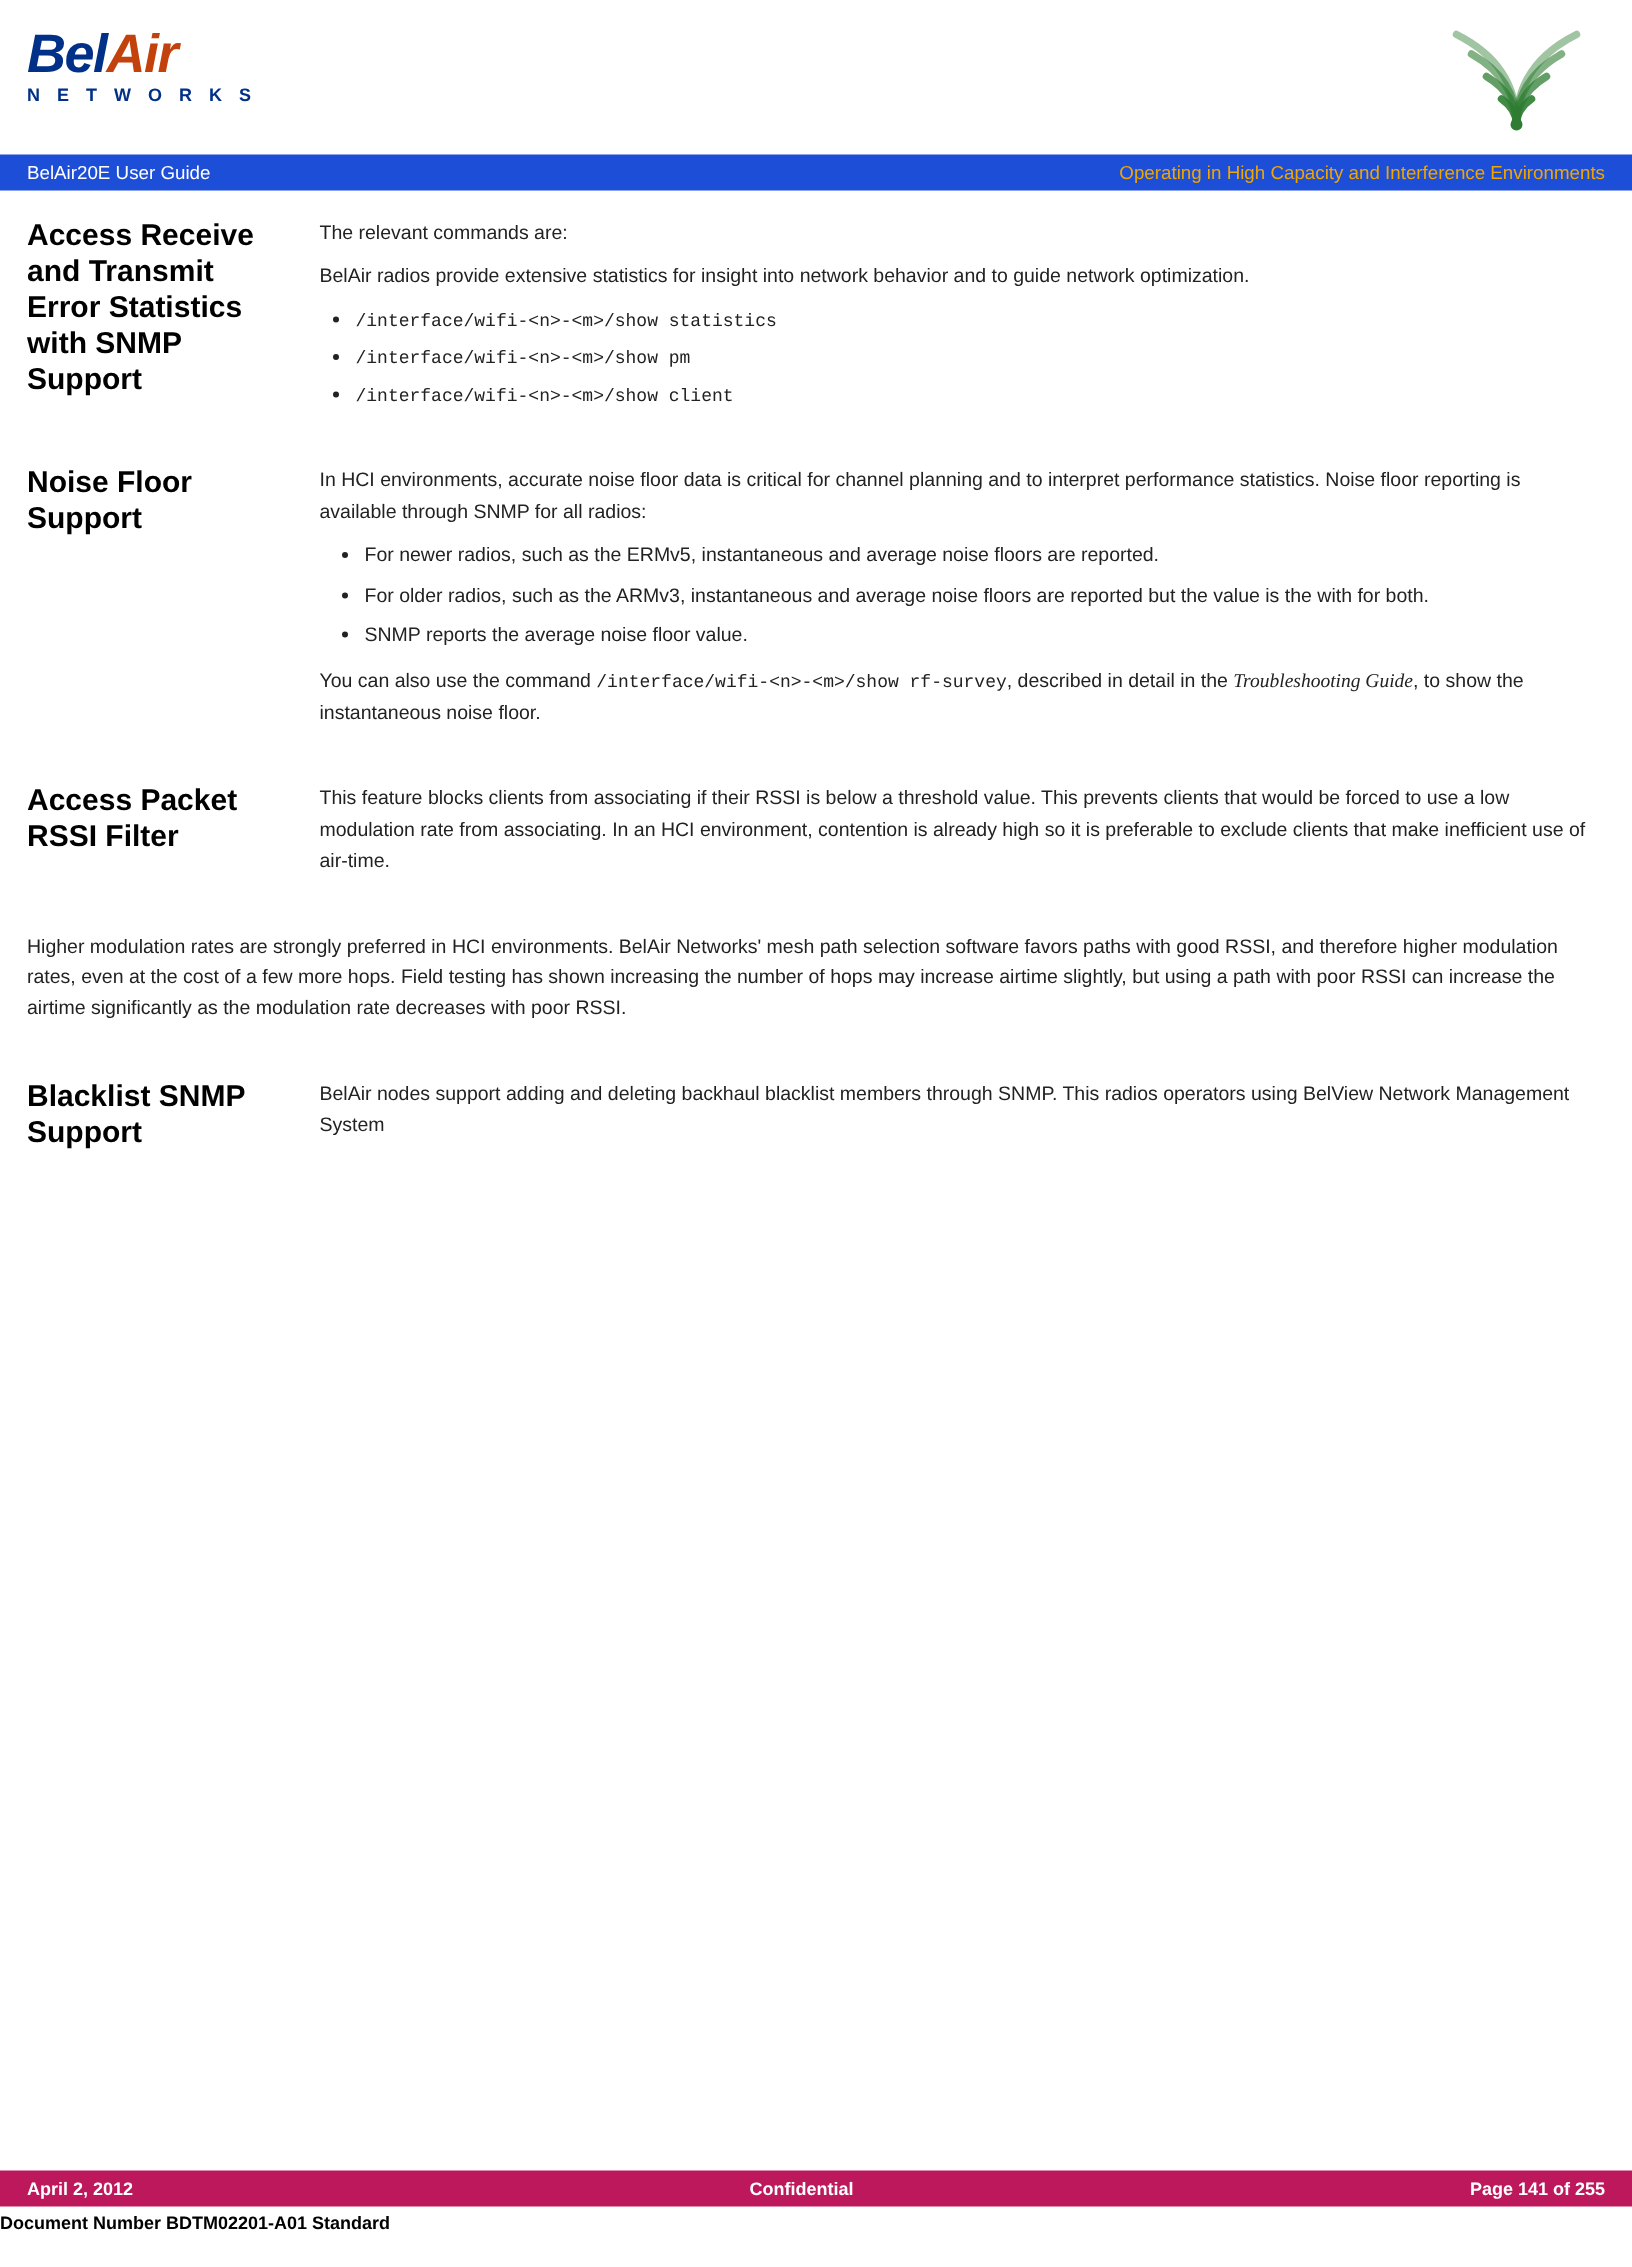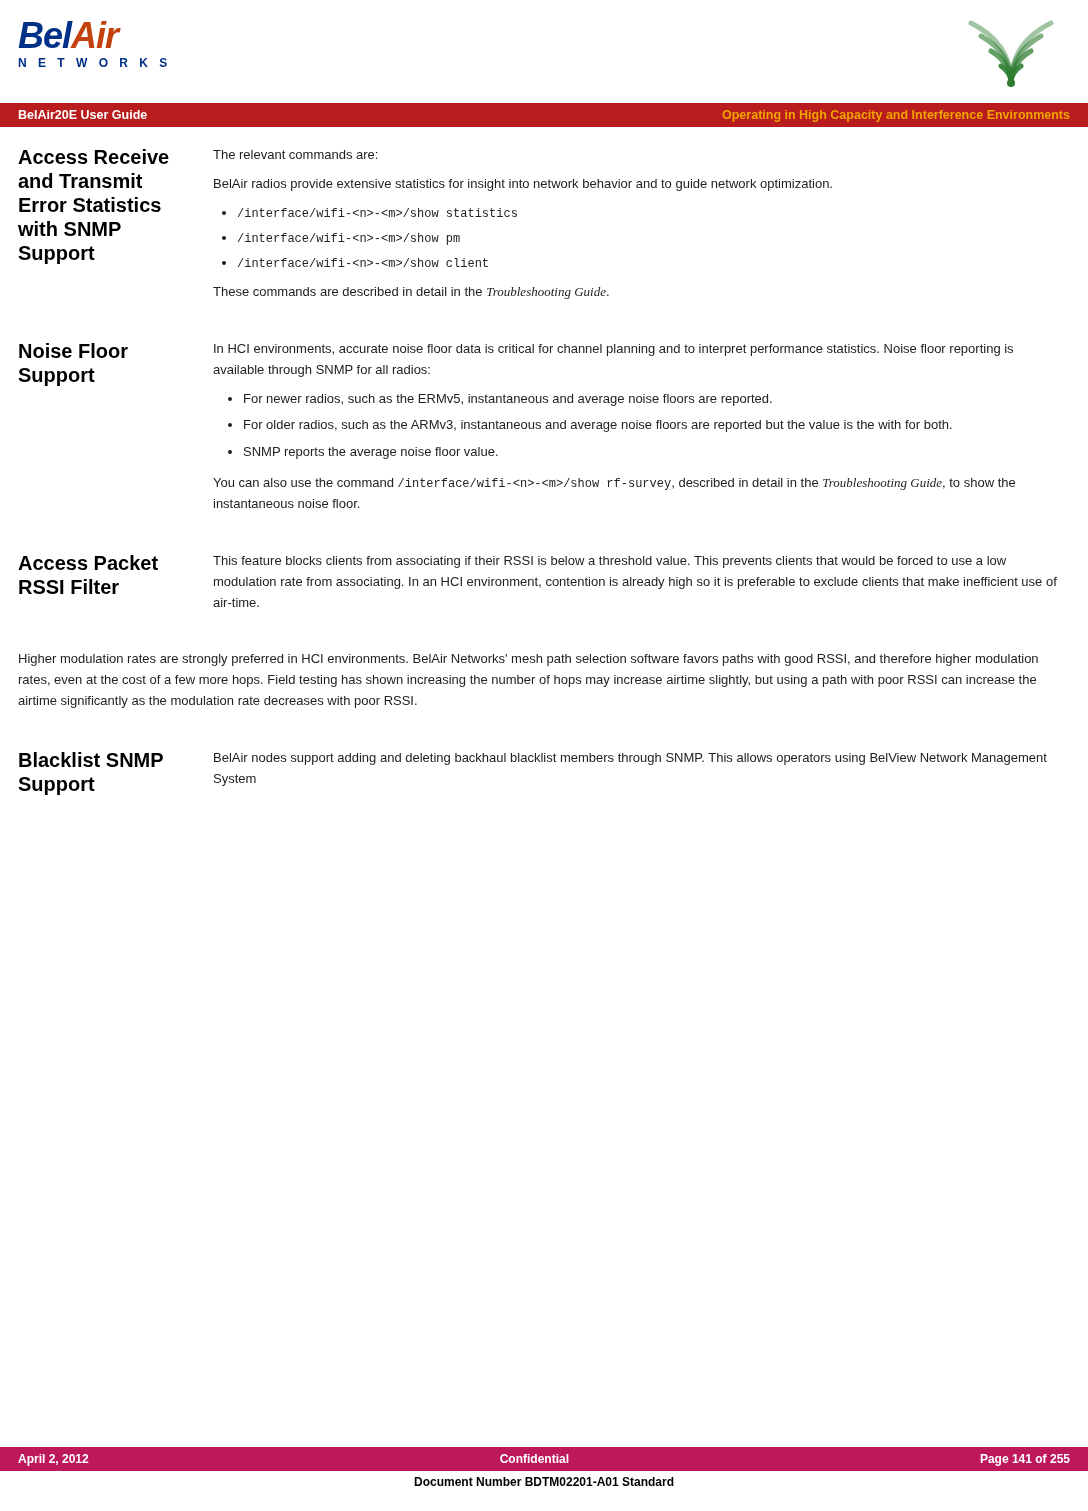--- a/index.html
+++ b/index.html
@@ -34,24 +34,24 @@
       font-size: 12px;
       letter-spacing: 4px;
       color: #003087;
       font-weight: bold;
       margin-top: 2px;
     }
 
     
     .nav-bar {
       display: flex;
-      background: #b91c1c;
+      background: #1d4ed8;
       color: #fff;
       font-size: 12.5px;
-      font-weight: bold;
+      font-weight: normal;
       padding: 5px 18px;
       justify-content: space-between;
       align-items: center;
       text-align: right;
     }
     .nav-bar .guide-title {
       color: #fff;
     }
     .nav-bar .chapter-title {
       color: #f0a500;
@@ -114,21 +114,21 @@
       color: #fff;
       display: flex;
       justify-content: space-between;
       align-items: center;
       padding: 5px 18px;
       font-size: 12px;
       font-weight: bold;
       margin-top: 10px;
     }
     .doc-number-line {
-      text-align: center;
+      text-align: left;
       font-size: 12px;
       color: #000;
       font-weight: bold;
       padding: 4px 0;
     }
 
     body { position: relative; }
   </style>
 </head>
 <body>
@@ -173,21 +173,20 @@
       Access Receive<br>and Transmit<br>Error Statistics<br>with SNMP<br>Support
     </div>
     <div class="section-content">
       <p>The relevant commands are:</p>
       <p>BelAir radios provide extensive statistics for insight into network behavior and to guide network optimization.</p>
       <ul style="list-style:disc;margin-left:24px;margin-bottom:8px;">
         <li><code class="mono">/interface/wifi-&lt;n&gt;-&lt;m&gt;/show statistics</code></li>
         <li><code class="mono">/interface/wifi-&lt;n&gt;-&lt;m&gt;/show pm</code></li>
         <li><code class="mono">/interface/wifi-&lt;n&gt;-&lt;m&gt;/show client</code></li>
       </ul>
-      <p>These commands are described in detail in the <span class="italic-title">Troubleshooting Guide</span>.</p>
     </div>
   </div>
 
   <div class="section-row">
     <div class="section-label">
       Noise Floor<br>Support
     </div>
     <div class="section-content">
       <p>In HCI environments, accurate noise floor data is critical for channel planning and to interpret performance statistics. Noise floor reporting is available through SNMP for all radios:</p>
       <ul class="bullet-list">
@@ -212,21 +211,21 @@
     <div class="section-content">
       <p>Higher modulation rates are strongly preferred in HCI environments. BelAir Networks' mesh path selection software favors paths with good RSSI, and therefore higher modulation rates, even at the cost of a few more hops. Field testing has shown increasing the number of hops may increase airtime slightly, but using a path with poor RSSI can increase the airtime significantly as the modulation rate decreases with poor RSSI.</p>
     </div>
   </div>
 
   <div class="section-row">
     <div class="section-label">
       Blacklist SNMP<br>Support
     </div>
     <div class="section-content">
-      <p>BelAir nodes support adding and deleting backhaul blacklist members through SNMP. This allows operators using BelView Network Management System</p>
+      <p>BelAir nodes support adding and deleting backhaul blacklist members through SNMP. This radios operators using BelView Network Management System</p>
     </div>
   </div>
 
 </div>
 
 <div style="position:absolute;bottom:18px;left:0;right:0;">
   <div class="doc-footer">
     <span>April 2, 2012</span>
     <span>Confidential</span>
     <span>Page 141 of 255</span>

